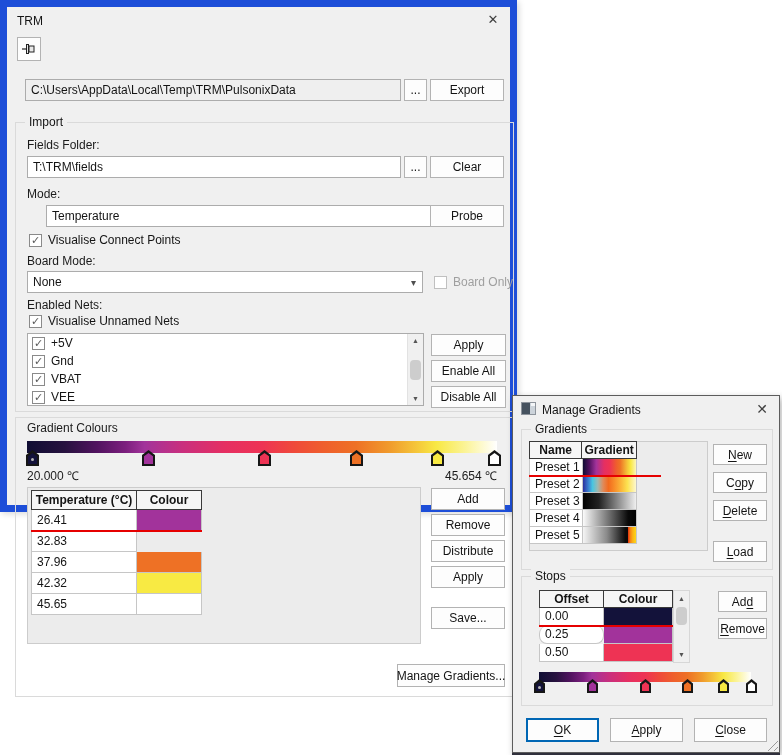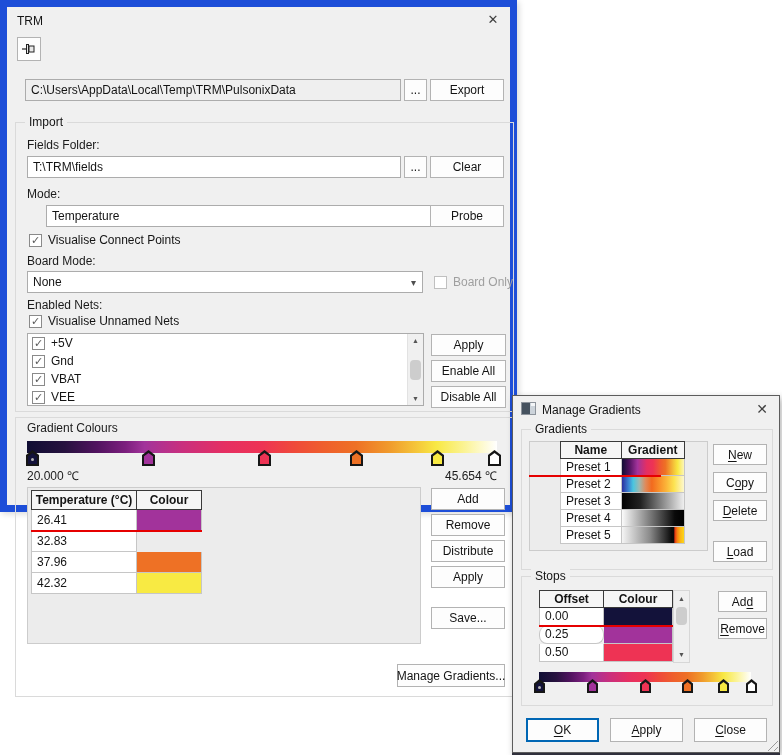--- a/index.html
+++ b/index.html
@@ -197,20 +197,24 @@
       <div class="tcolor" style="width: 65px; background-color: rgb(238, 51, 84);"></div>
     </div>
     <div class="trow" style="height:21px;">
       <div class="tc" style="width:106px;line-height:20px;">37.96</div>
       <div class="tcolor" style="width: 65px; background-color: rgb(238, 113, 37);"></div>
     </div>
     <div class="trow" style="height:21px;">
       <div class="tc" style="width:106px;line-height:20px;">42.32</div>
       <div class="tcolor" style="width: 65px; background-color: rgb(248, 234, 67);"></div>
     </div>
+    <div class="trow" style="height:21px;">
+      <div class="tc" style="width:106px;line-height:20px;">45.65</div>
+      <div class="tcolor" style="width:65px;background:#fff;"></div>
+    </div>
     <div class="selline" style="left:0;top:40px;width:171px;"></div>
   </div>
 
   <div class="btn" style="left:424px;top:481px;width:74px;height:22px;">Add</div>
   <div class="btn" style="left:424px;top:507px;width:74px;height:22px;">Remove</div>
   <div class="btn" style="left:424px;top:533px;width:74px;height:22px;">Distribute</div>
   <div class="btn" style="left:424px;top:559px;width:74px;height:22px;">Apply</div>
   <div class="btn" style="left:424px;top:600px;width:74px;height:22px;">Save...</div>
   <div class="btn" style="left:390px;top:657px;width:108px;height:23px;">Manage Gradients...</div>
 </div>
@@ -219,21 +223,21 @@
   <div class="titlebar">
     <span class="appicon"></span>
     <span class="title-text">Manage Gradients</span>
     <span class="close" style="font-size:14px;">✕</span>
   </div>
 
   <div class="group" style="left:8px;top:33px;width:252px;height:141px;">
     <span class="glabel">Gradients</span>
   </div>
   <div class="panel" style="left:16px;top:45px;width:179px;height:110px;"></div>
-  <div class="tbl" style="left:16px;top:45px;width:156px;padding-left:31px;">
+  <div class="tbl" style="left:16px;top:45px;width:108px;">
     <div class="trow">
       <div class="th first" style="width:65px;height:18px;line-height:16px;">Name</div>
       <div class="th" style="width:67px;height:18px;line-height:16px;">Gradient</div>
     </div>
     <div class="trow" style="height:17px;">
       <div class="tc" style="width:65px;line-height:16px;">Preset 1</div>
       <div class="tcolor" style="width: 67px; background: linear-gradient(90deg, rgb(15, 13, 51) 0%, rgb(82, 19, 96) 12%, rgb(162, 51, 155) 25%, rgb(229, 47, 98) 40%, rgb(238, 51, 84) 50%, rgb(239, 94, 45) 63%, rgb(238, 113, 37) 70%, rgb(245, 199, 58) 84%, rgb(248, 232, 67) 90%, rgb(253, 246, 184) 100%);"></div>
     </div>
     <div class="trow" style="height:17px;">
       <div class="tc" style="width:65px;line-height:16px;">Preset 2</div>

